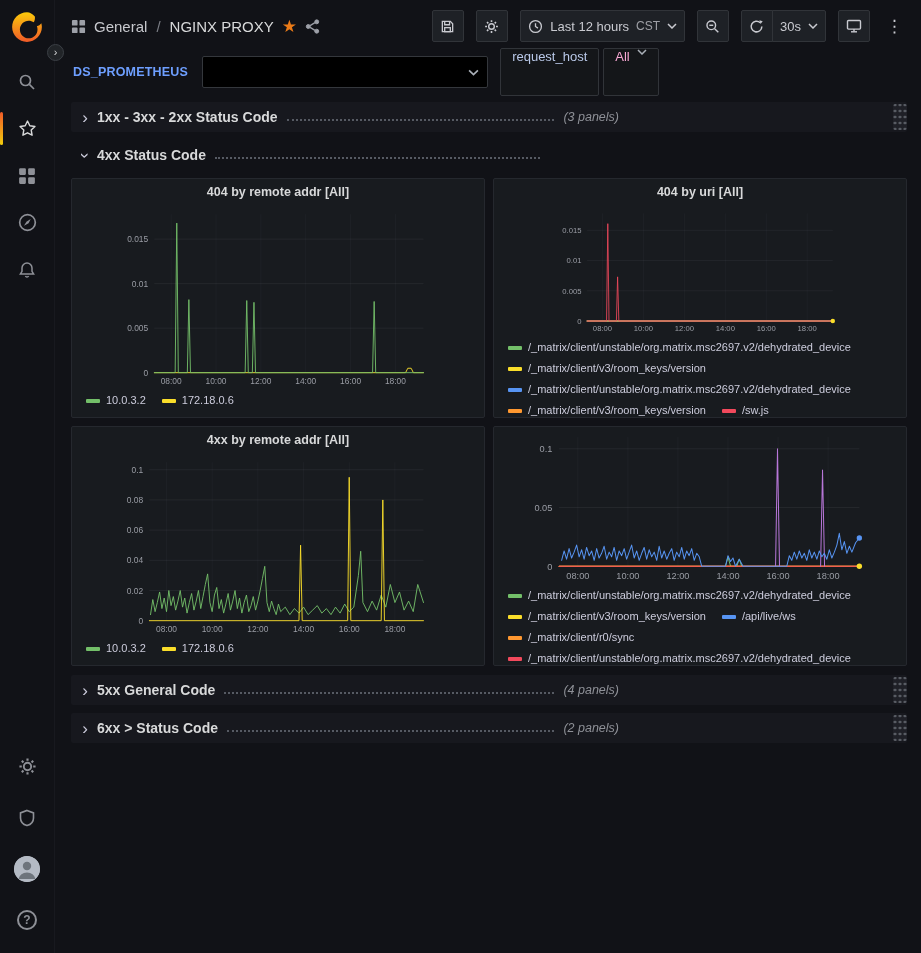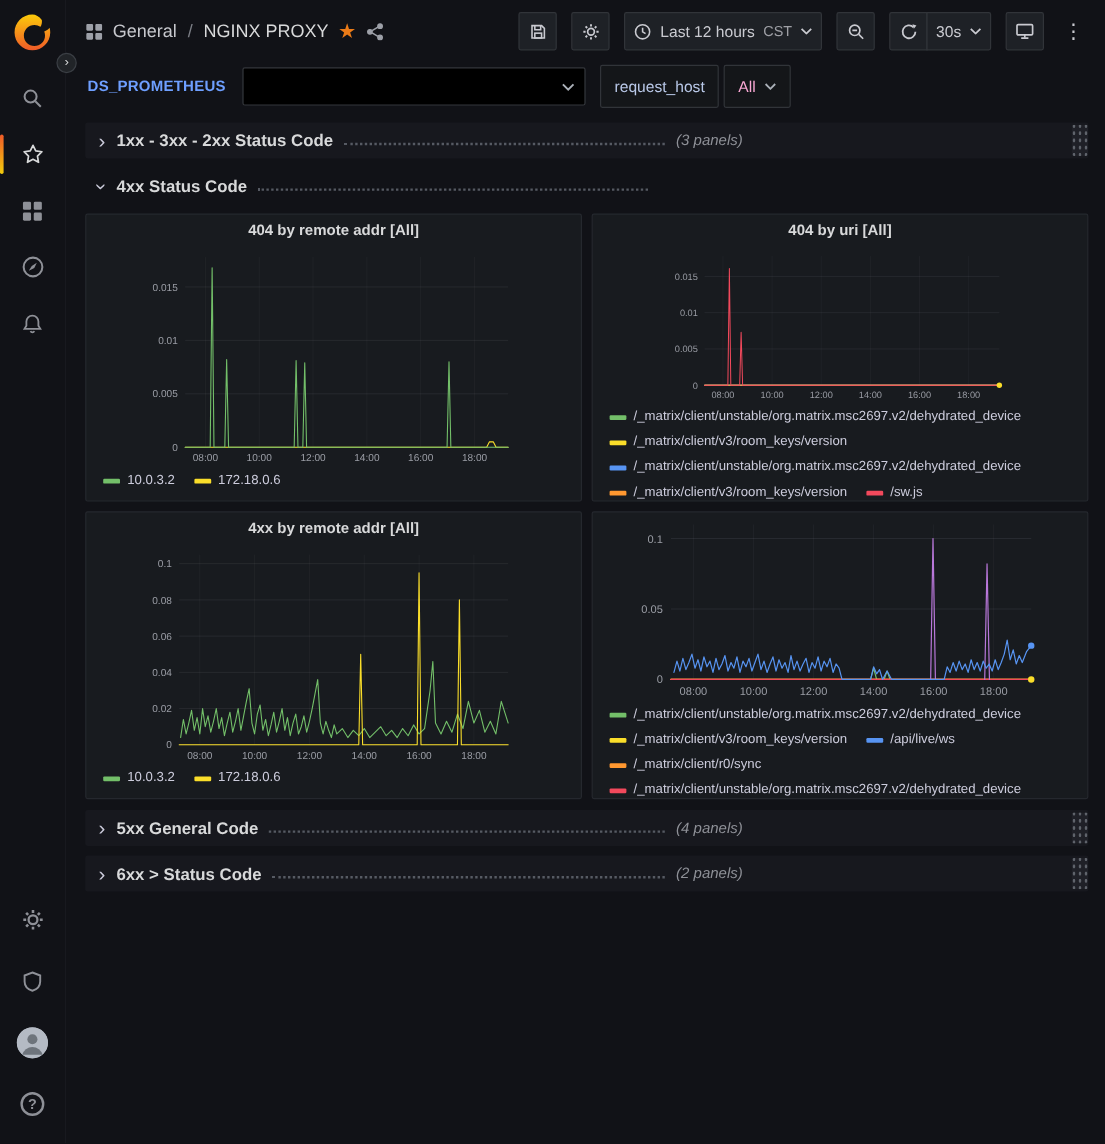--- a/index.html
+++ b/index.html
@@ -21,33 +21,33 @@
   
   .main{flex:1;min-width:0;display:flex;flex-direction:column}
   .topbar{height:52px;flex:none;display:flex;align-items:center;padding:0 14px 0 16px;gap:8px}
   .breadcrumb{display:flex;align-items:center;gap:9px;font-size:15px;color:#c7c8cd}
   .crumb{cursor:pointer}
   .crumb-page{color:#d8d9da}
   .crumb-sep{color:#7b7e85}
   .fav-star{color:#eb7b18;font-size:17px;line-height:1;cursor:pointer}
   .icon-gray{color:#9da0a8;display:flex;align-items:center}
   .topbar-right{margin-left:auto;display:flex;align-items:center;gap:12px}
-  .btn{height:32px;min-width:32px;padding:0 7px;display:flex;align-items:center;justify-content:center;gap:7px;background:#1e2126;border:1px solid #313439;border-radius:2px;color:#c9cad0;font-size:13px;cursor:pointer;white-space:nowrap}
+  .btn{height:32px;min-width:32px;padding:0 7px;display:flex;align-items:center;gap:7px;background:#1e2126;border:1px solid #313439;border-radius:2px;color:#c9cad0;font-size:13px;cursor:pointer;white-space:nowrap}
   .btn .glyph{font-size:17px;line-height:1}
   .btn-group{display:flex}
   .btn-group .btn:first-child{border-radius:2px 0 0 2px}
   .btn-group .btn:last-child{border-radius:0 2px 2px 0;margin-left:-1px}
   .btn-plain{background:transparent;border:none;min-width:24px;padding:0 4px}
   .tz-badge{opacity:.75;font-size:12px}
 
   
   .subbar{flex:none;height:44px;display:flex;align-items:center;gap:12px;padding:4px 14px 8px 16px}
   .var-ds-label{color:#6e9fff;font-weight:600;font-size:12.5px;letter-spacing:.2px;cursor:pointer;padding:0 2px}
   .var-black-select{width:286px;height:32px;background:#000;border:1px solid #34373c;border-radius:2px;display:flex;align-items:center;justify-content:flex-end;padding:0 8px;cursor:pointer}
-  .var-chip{height:36px;border:1px solid #313439;border-radius:2px;background:#141619;display:flex;align-items:center;padding:0 11px;font-size:13px;cursor:pointer;gap:7px}
+  .var-chip{height:48px;border:1px solid #313439;border-radius:2px;background:#141619;display:flex;align-items:flex-start;padding:0 11px;font-size:13px;cursor:pointer;gap:7px}
   .var-chip.lbl{color:#b9c8e8;margin-right:-8px}
   .var-chip.val{color:#f9a8d4}
 
   
   .dash{flex:1;padding:6px 14px 0 16px;overflow:hidden}
   .row-header{height:30px;display:flex;align-items:center;margin-bottom:8px;position:relative;border-radius:2px;cursor:pointer}
   .row-header.collapsed{background:rgba(204,204,220,0.035)}
   .row-left{display:flex;align-items:center;width:548px;min-width:0;padding-left:6px}
   .row-left.expanded{width:478px}
   .row-chevron{color:#ccccdc;font-size:17px;line-height:1;width:16px;flex:none;display:flex;justify-content:center}

